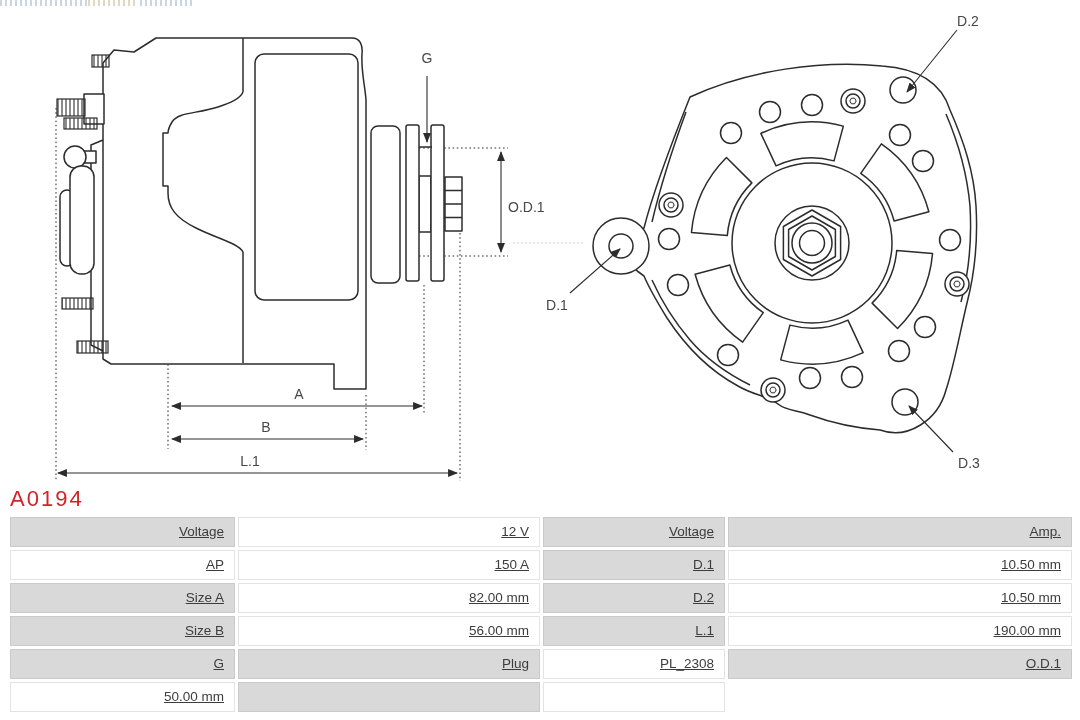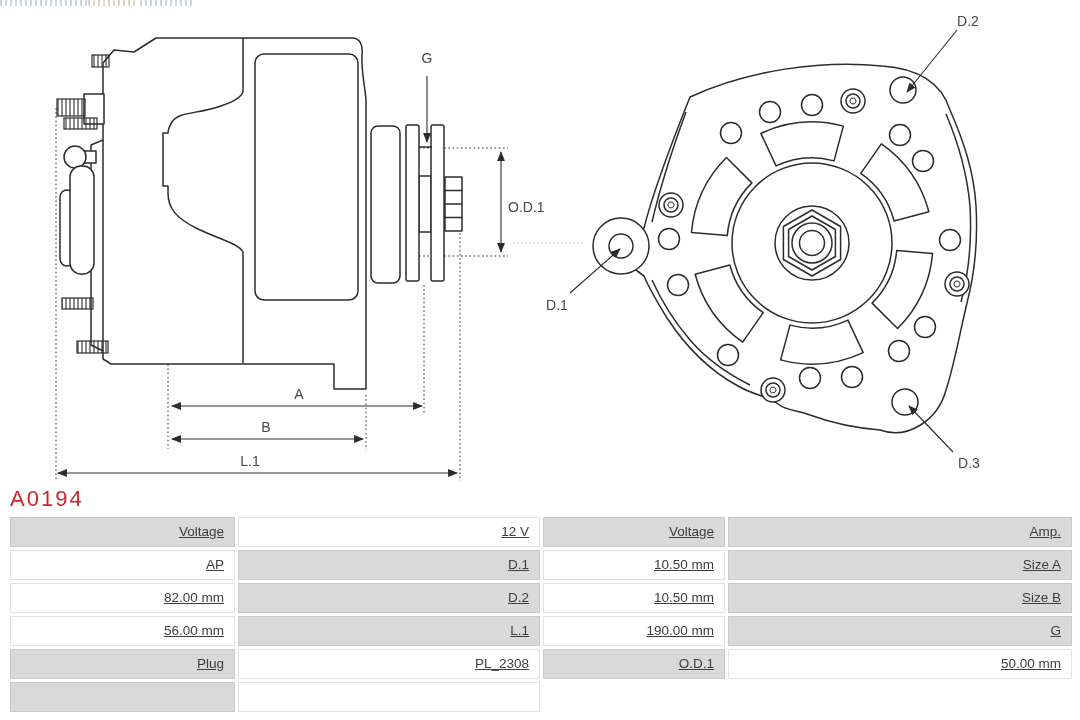--- a/index.html
+++ b/index.html
@@ -182,20 +182,21 @@
 
 <div class="part-number">A0194</div>
 
 <div class="spec">
   <div class="cell lbl">Voltage</div>
   <div class="cell val">12 V</div>
   <div class="cell lbl">Voltage</div>
   <div class="cell lbl">Amp.</div>
 
   <div class="cell val">AP</div>
+  <div class="cell val">150 A</div>
   <div class="cell lbl">D.1</div>
   <div class="cell val">10.50 mm</div>
 
   <div class="cell lbl">Size A</div>
   <div class="cell val">82.00 mm</div>
   <div class="cell lbl">D.2</div>
   <div class="cell val">10.50 mm</div>
 
   <div class="cell lbl">Size B</div>
   <div class="cell val">56.00 mm</div>

